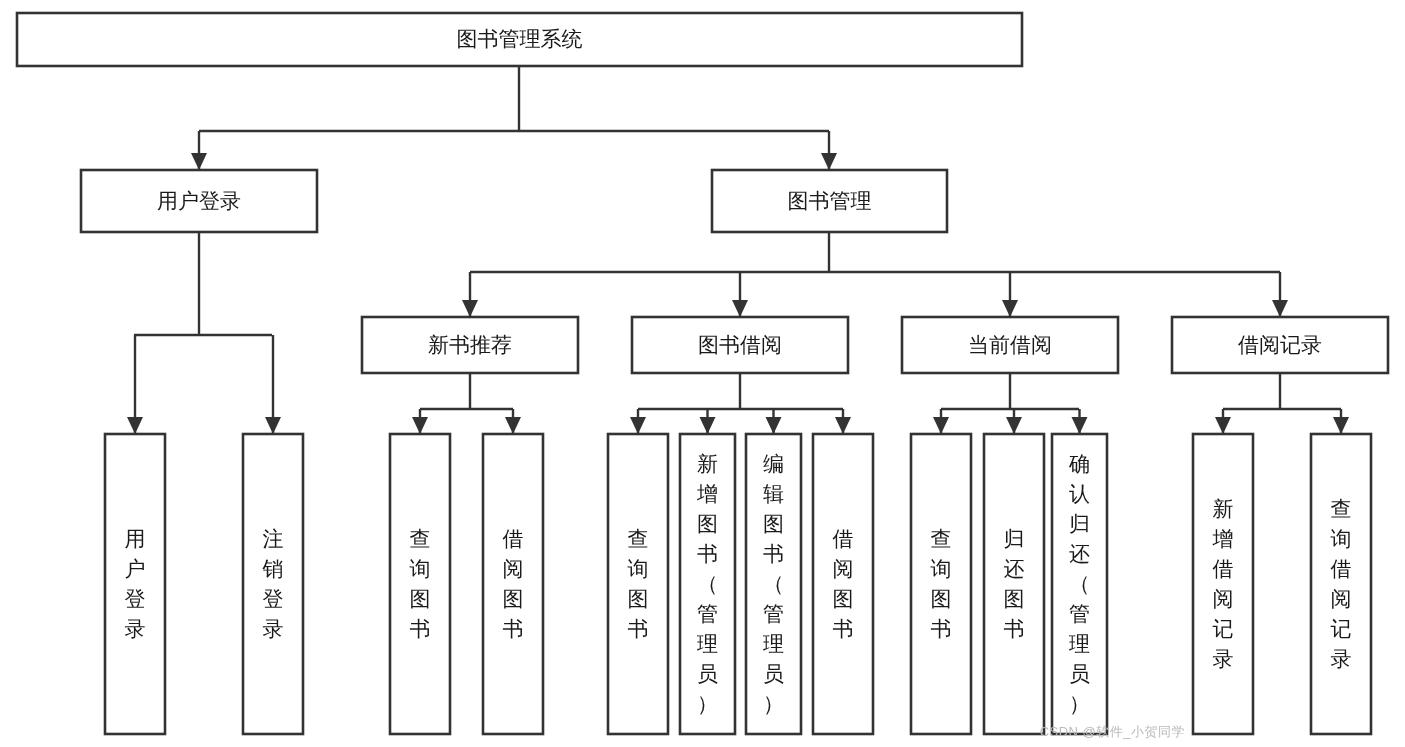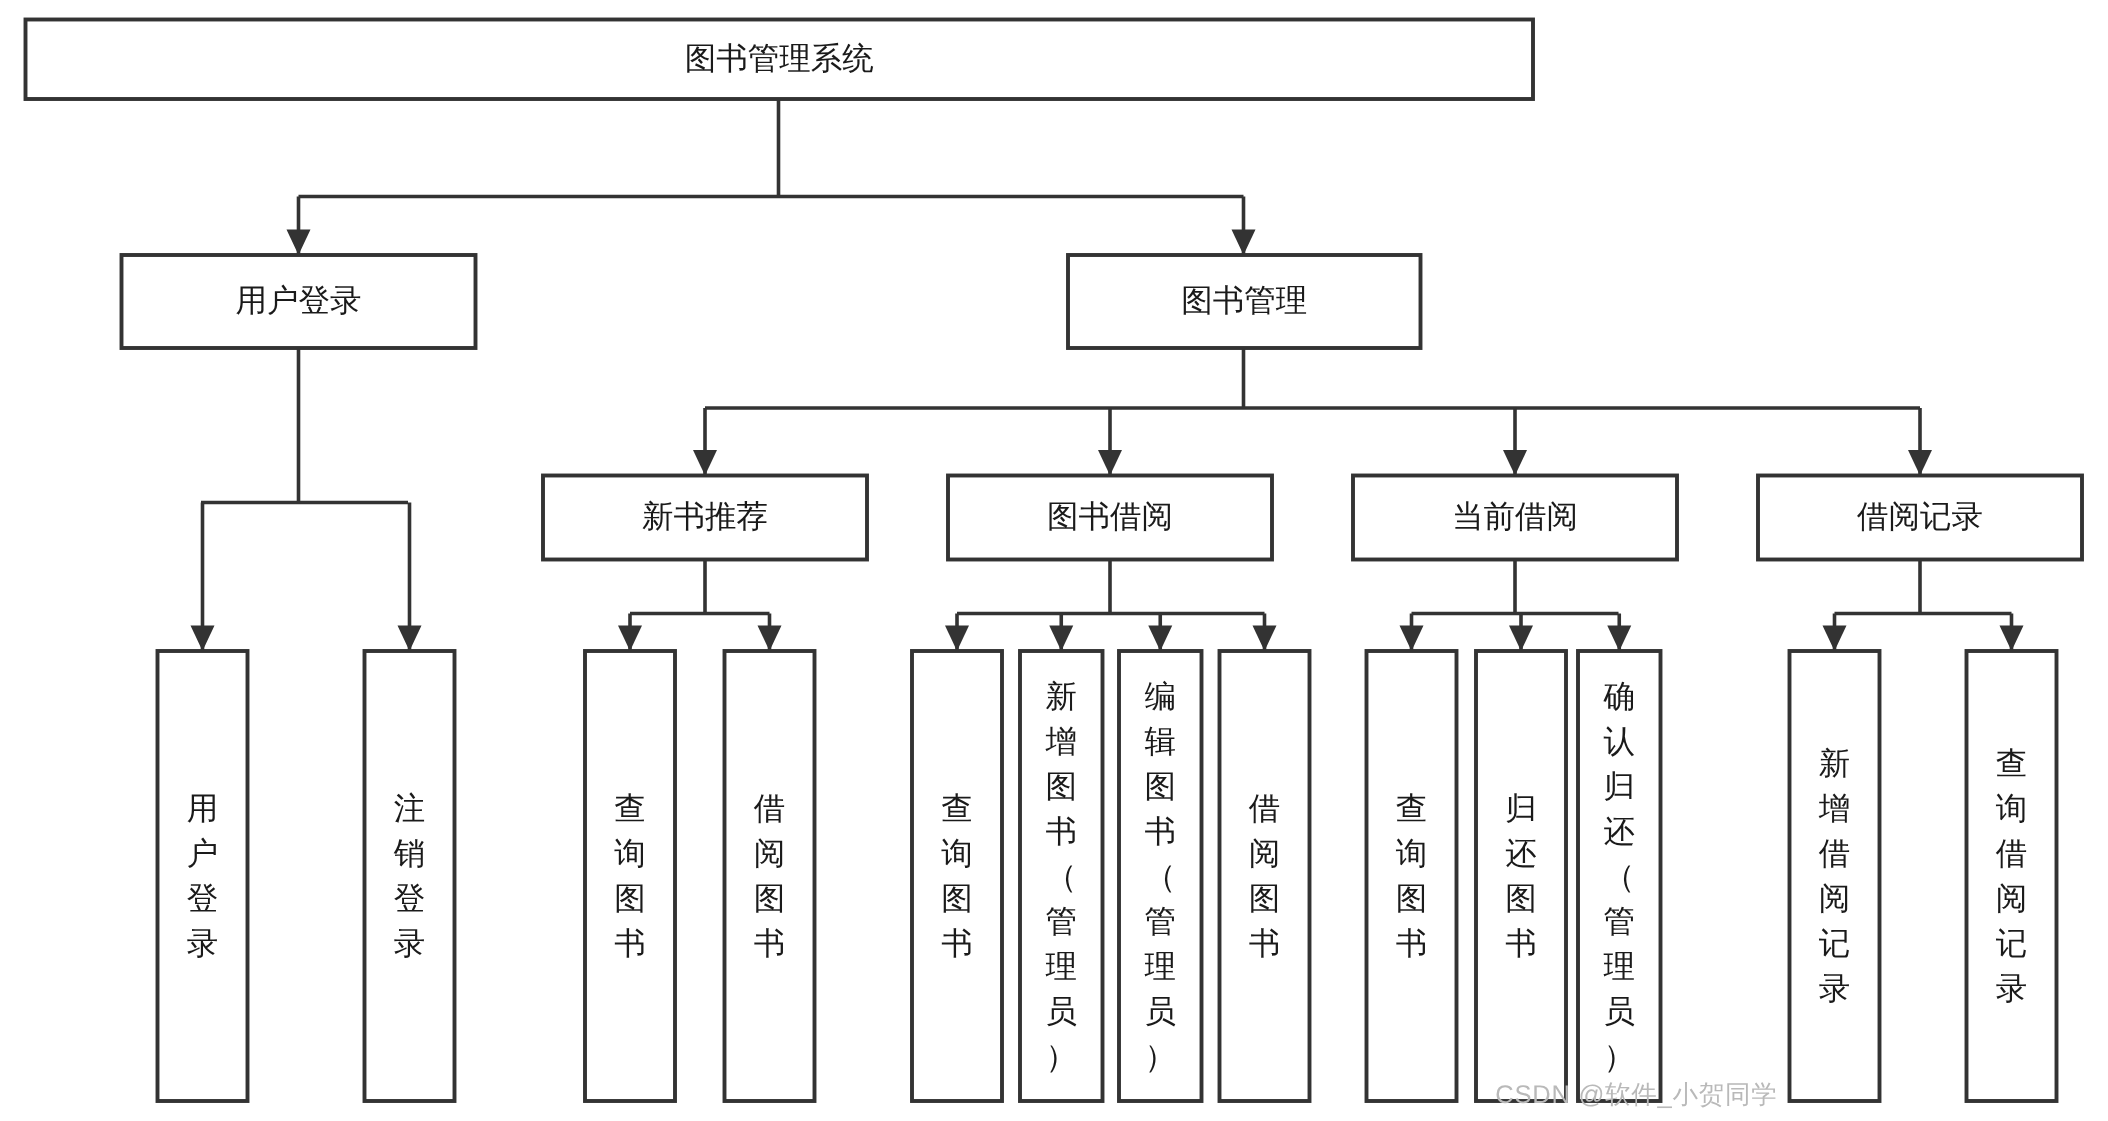--- a/index.html
+++ b/index.html
@@ -51,21 +51,21 @@
   }
   .arrow-head {
     fill: #333333;
     stroke: none;
   }
   .watermark {
     position: absolute;
     right: 8px;
     bottom: 6px;
     font-family: "Liberation Sans", "DejaVu Sans", sans-serif;
-    font-size: 17px;
+    font-size: 13px;
     color: #b9b9b9;
     white-space: nowrap;
     letter-spacing: 0.5px;
   }
 </style>
 </head>
 <body>
 
 <div id="diagram-root">
   <svg id="chart" viewBox="0 0 1405 747">

